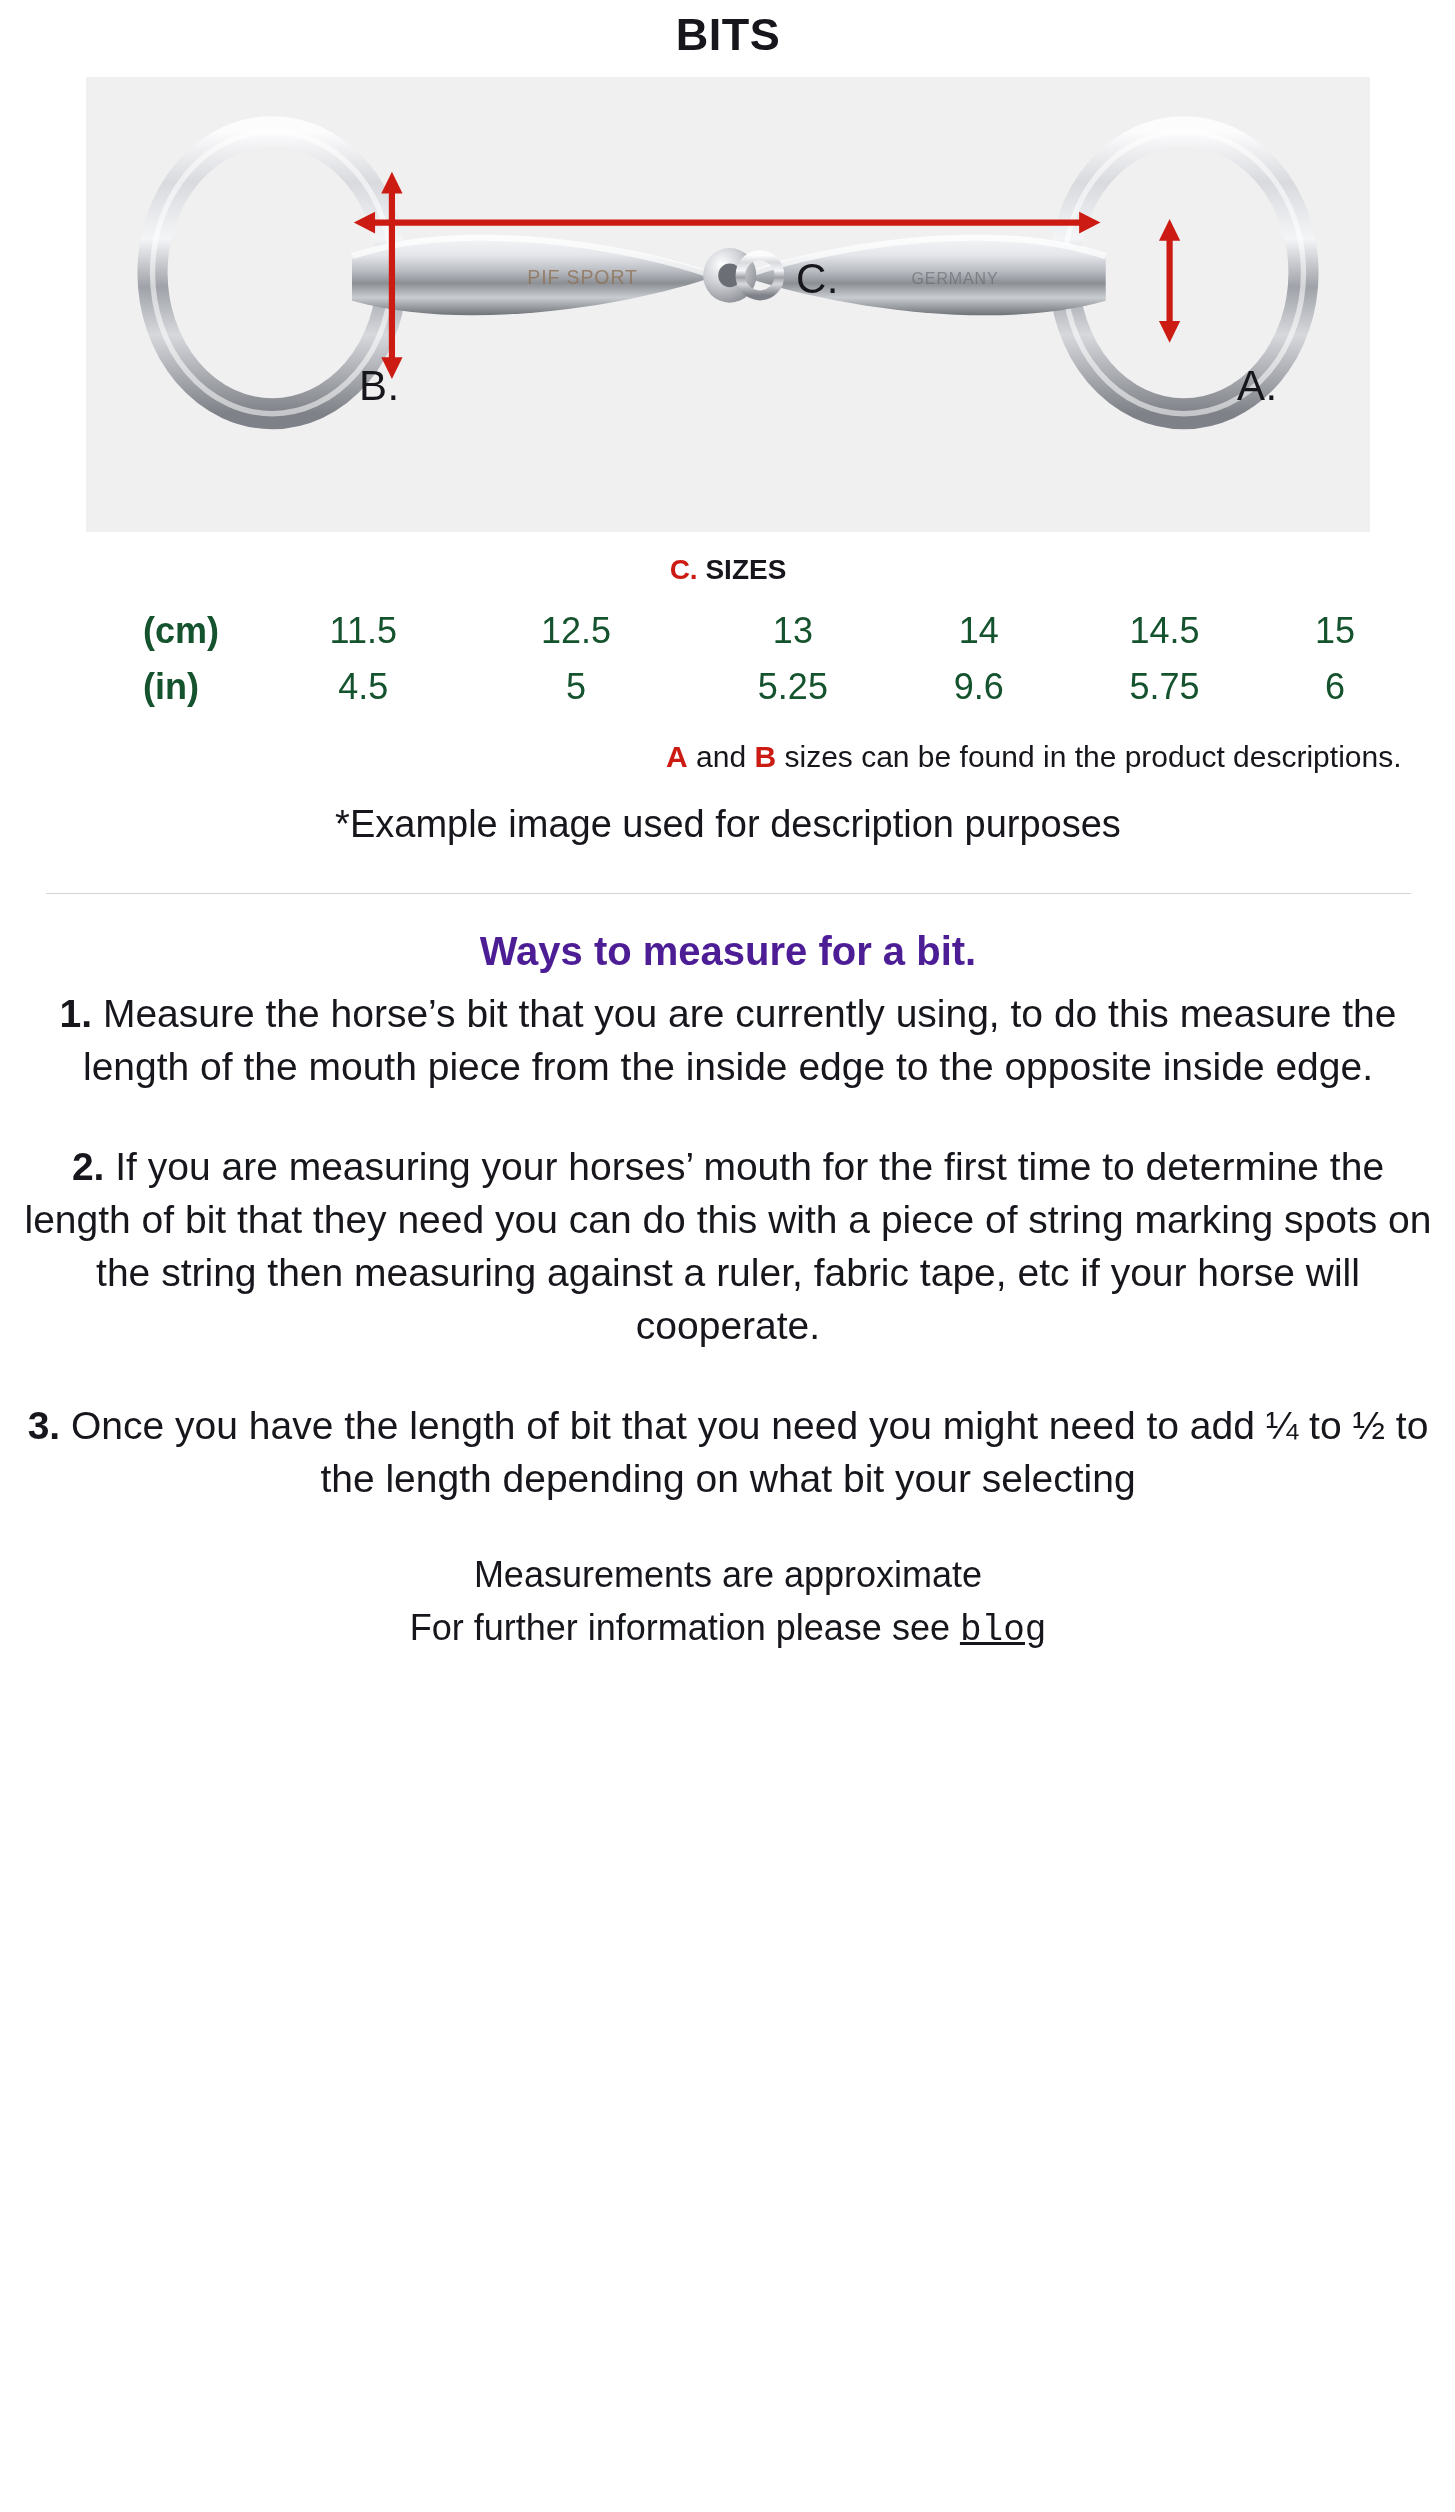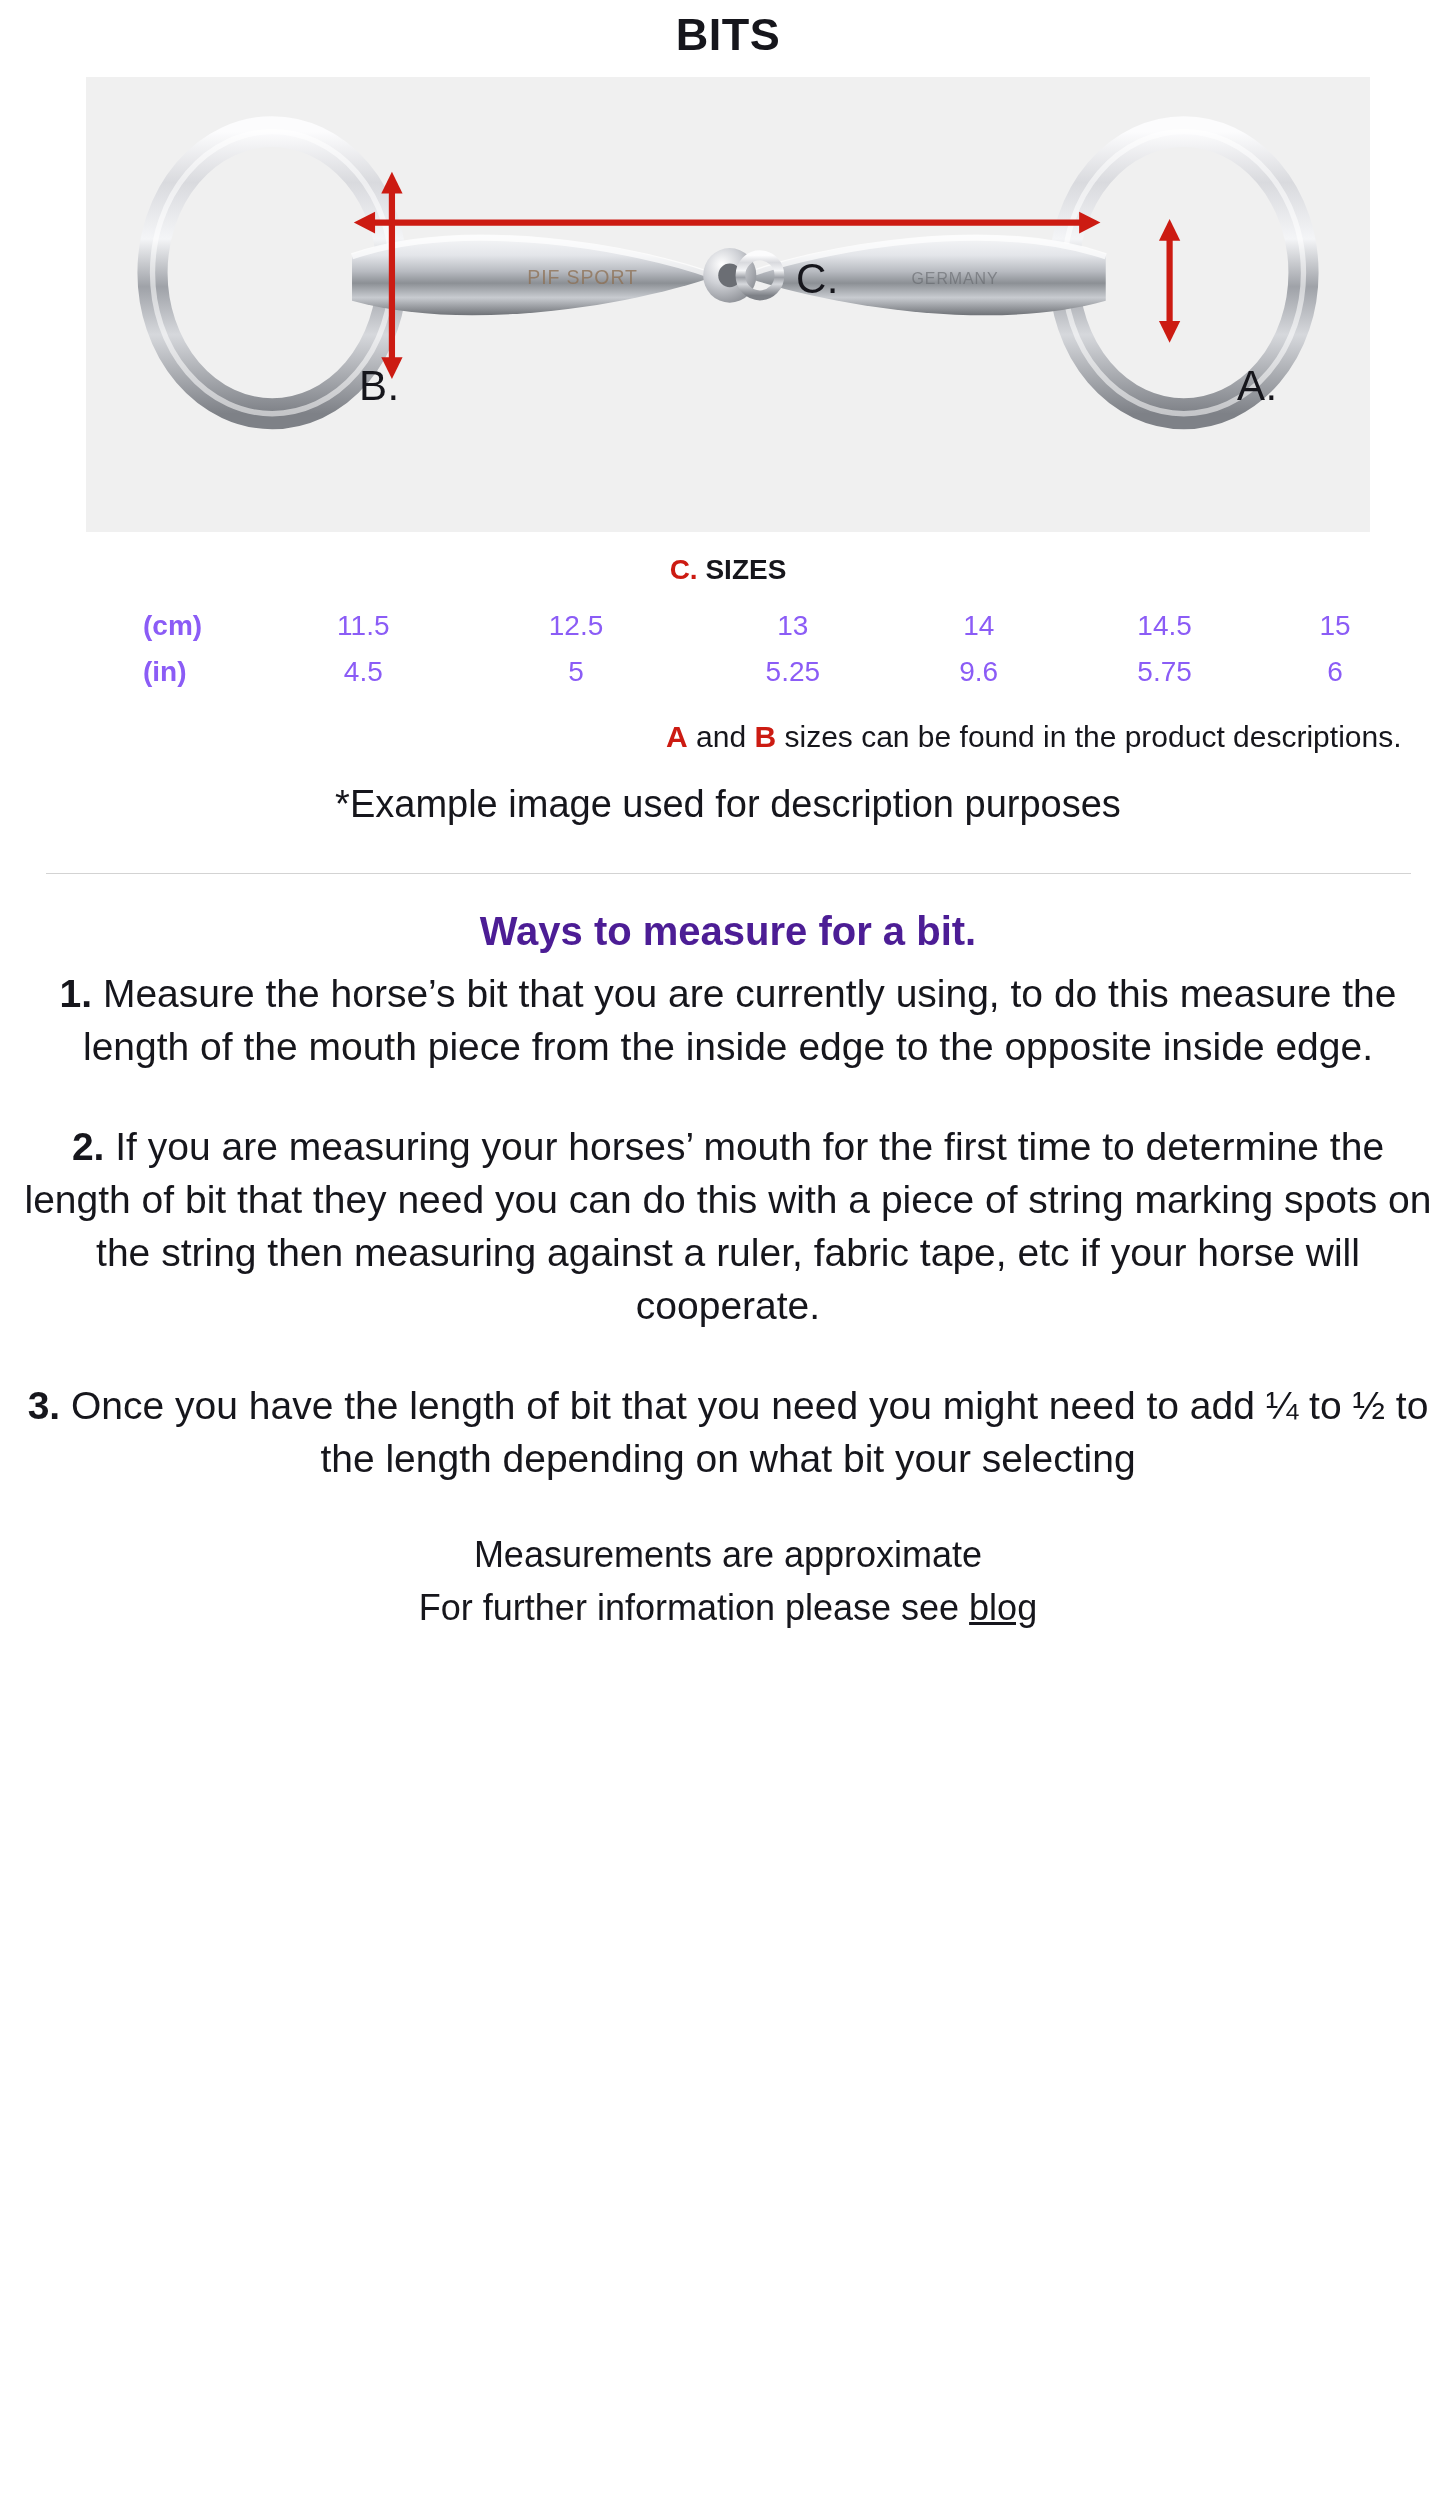--- a/index.html
+++ b/index.html
@@ -70,24 +70,24 @@
   }
   .accent { color: #cc1b12; }
 
   
   .size-table {
     width: 1338px;
     border-collapse: collapse;
     margin-bottom: 12.7px;
   }
   .size-table td {
-    font-size: 28px;
+    font-size: 36px;
     text-align: center;
     padding: 7.3px 0;
-    color: #8b5cf6;
+    color: #14532d;
     font-weight: 400;
   }
   .size-table td.unit {
     font-weight: 700;
     text-align: left;
     width: 200px;
     padding-left: 84px;
     box-sizing: border-box;
   }
 
@@ -137,20 +137,21 @@
 
   .footer-line {
     font-size: 36px;
     text-align: center;
     color: #16161c;
     margin: 5.5px 0;
   }
   .footer-line a {
     color: #16161c;
     text-decoration: underline;
+    font-family: Liberation Mono, monospace;
   }
   .spacer-bottom { height: 36px; }
 </style>
 </head>
 <body>
 
 <div class="page">
 
   <div class="doc-title">BITS</div>
 

